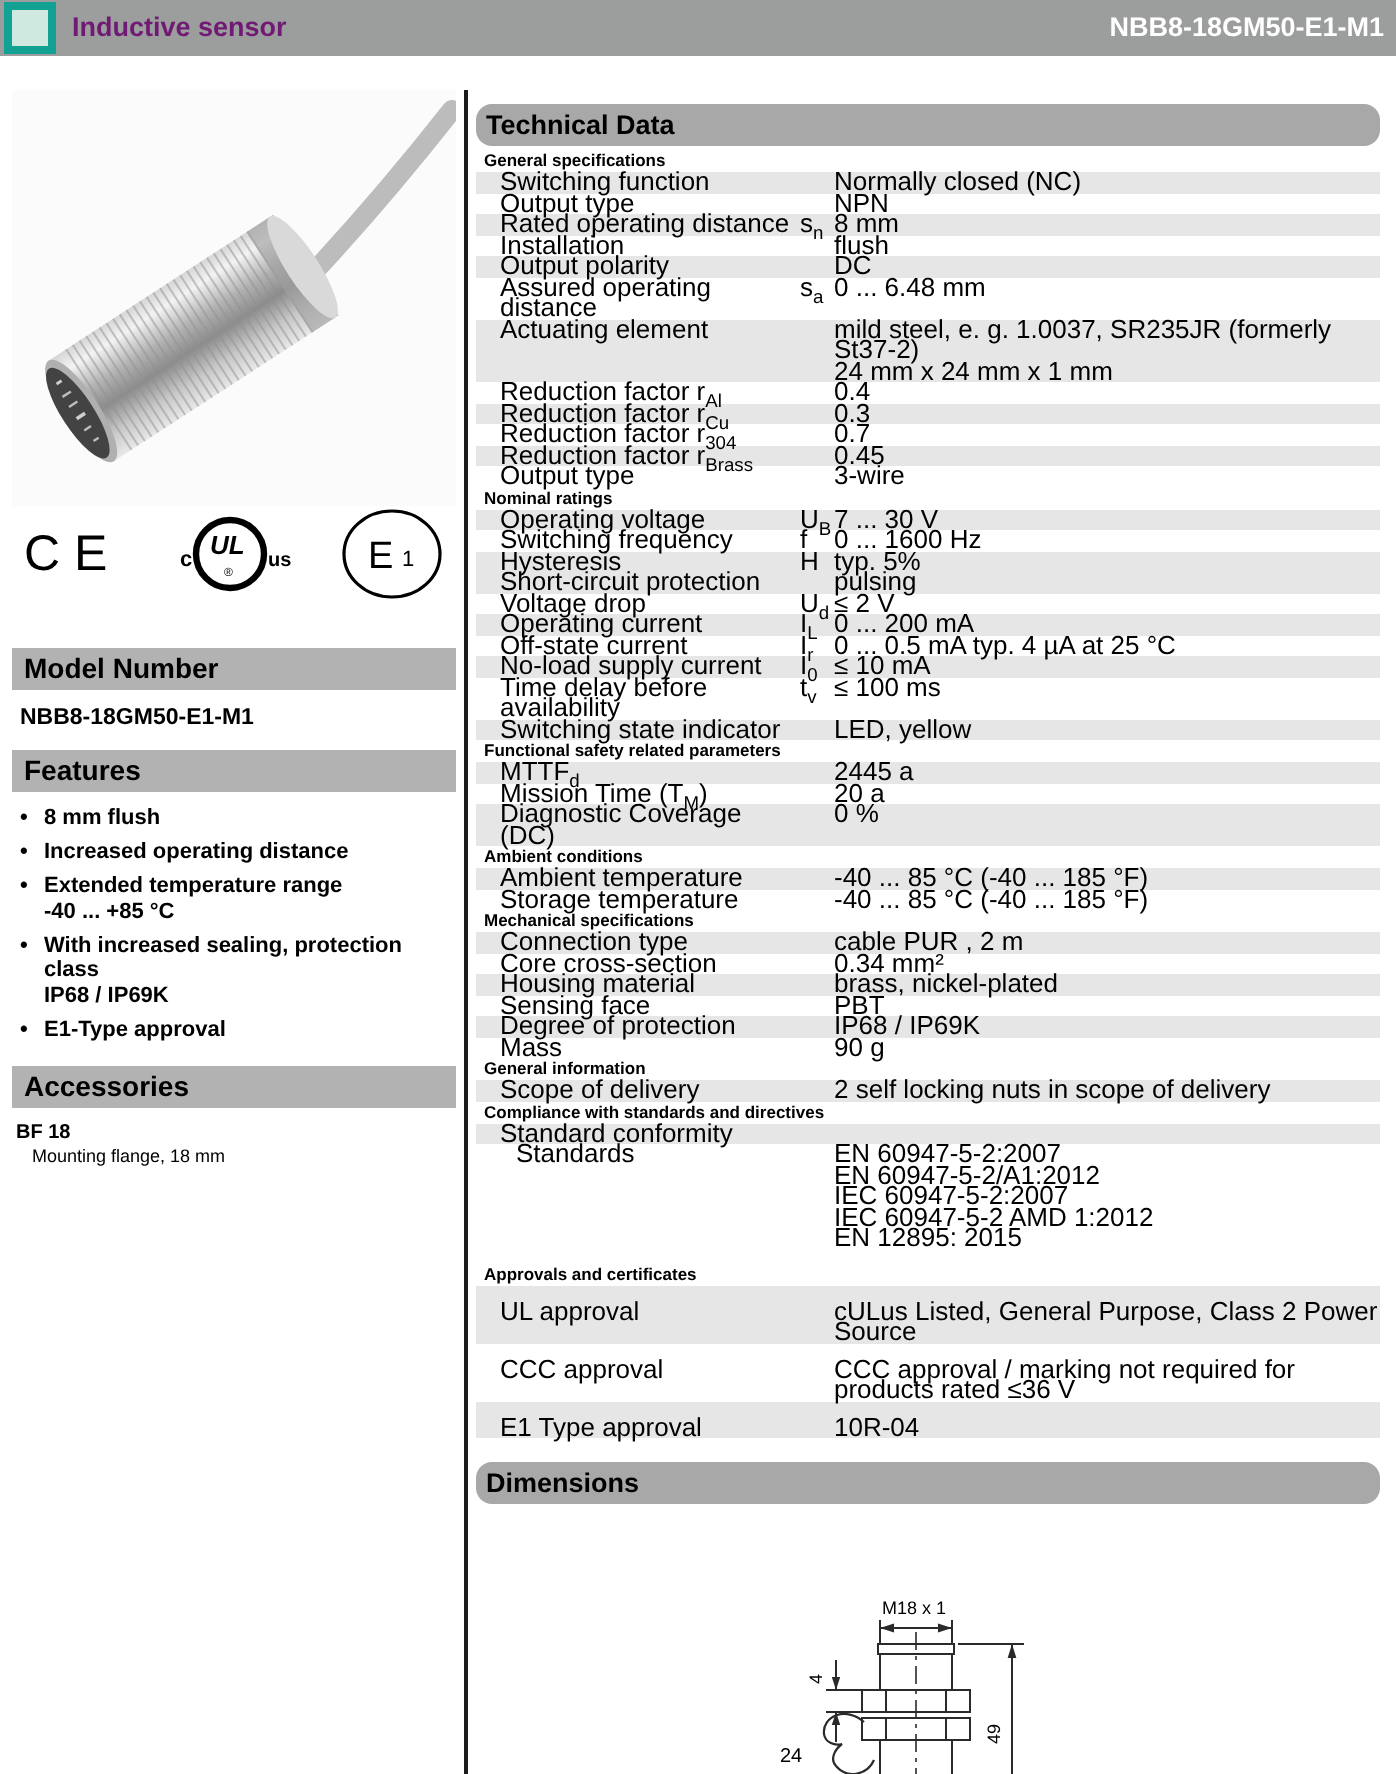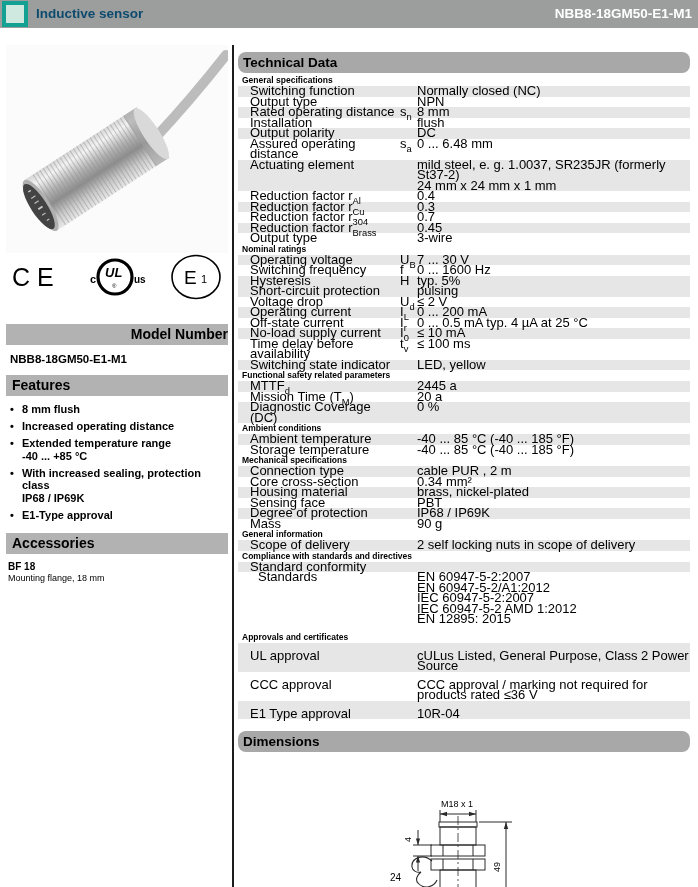--- a/index.html
+++ b/index.html
@@ -4,44 +4,44 @@
 <style>
   html,body{margin:0;padding:0;background:#ffffff;}
   .page{position:relative;width:698px;height:887px;background:#ffffff;
         font-family:"Liberation Sans", sans-serif;color:#000;overflow:hidden;}
 
   
   .topbar{position:absolute;left:0;top:0;width:698px;height:28px;background:#9c9e9d;}
   .logo{position:absolute;left:2px;top:1px;width:18px;height:18px;
         border:4px solid #12a192;background:#cfe9e1;}
   .topbar-title{position:absolute;left:36px;top:0;height:28px;line-height:28px;
-        font-size:13.5px;font-weight:bold;color:#0c4a6e;}
+        font-size:13.5px;font-weight:bold;color:#701a75;}
   .topbar-model{position:absolute;right:6px;top:0;height:28px;line-height:28px;
         font-size:13.5px;font-weight:bold;color:#ffffff;}
 
   
   .divider{position:absolute;left:232px;top:45px;width:2px;height:842px;background:#1c1c1c;}
 
   
   .left-col{position:absolute;left:6px;top:45px;width:222px;}
   .photo{display:block;}
   .marks{display:flex;align-items:center;justify-content:space-between;
          height:48px;padding:0 6px;}
   .ce-mark{font-size:25px;font-weight:400;letter-spacing:7px;line-height:48px;}
   .left-bar{height:21px;background:#b2b2b2;font-size:14px;font-weight:bold;
             line-height:21px;padding-left:6px;margin-top:0;}
   .model-value{font-size:11.5px;font-weight:bold;margin:8px 0 0 4px;}
   .features-list{margin:7px 0 0 4px;}
   .feature-item{display:flex;margin-bottom:4.5px;}
   .feature-bullet{width:12px;flex:none;font-size:11px;line-height:12.5px;font-weight:bold;}
   .feature-text{font-size:11px;line-height:12.5px;font-weight:bold;}
   .acc-name{font-size:10px;font-weight:bold;margin:7px 0 0 2px;line-height:11px;}
-  .acc-desc{font-size:9px;margin:1px 0 0 2px;line-height:10px;}
+  .acc-desc{font-size:9px;margin:1px 0 0 10px;line-height:10px;}
   .mt-photo{margin-top:0;}
-  .mt-model{margin-top:23px;text-align:right;}
+  .mt-model{margin-top:23px;}
   .mt-features{margin-top:10px;}
   .mt-acc{margin-top:12px;}
 
   
   .right-col{position:absolute;left:238px;top:52px;width:452px;}
   .section-bar{height:21px;background:#a8a8a8;font-size:13.5px;font-weight:bold;
                line-height:21px;padding-left:5px;border-radius:8px;}
   .tech-table{margin-top:2px;}
   .spec-section-header{font-size:8.5px;font-weight:bold;line-height:11px;padding-left:4px;}
   .spec-section-header.gap{margin-top:7px;}

